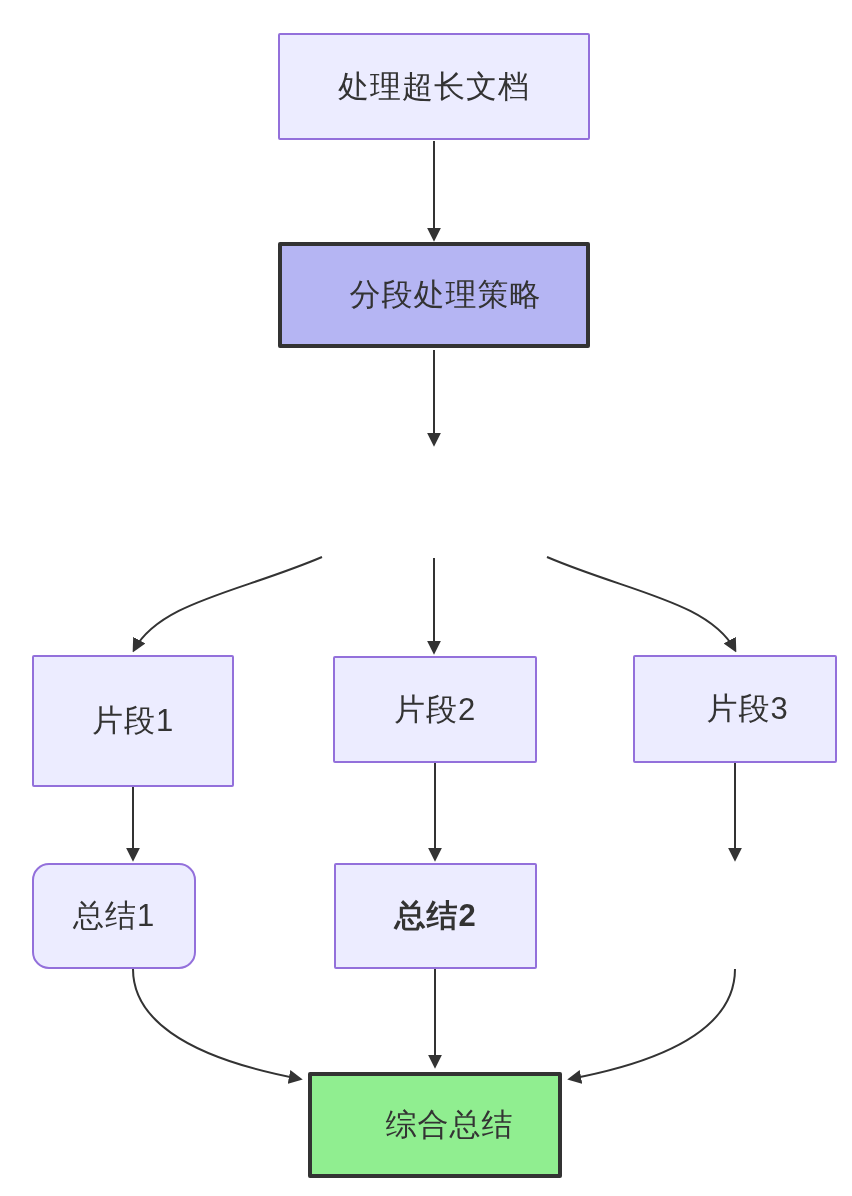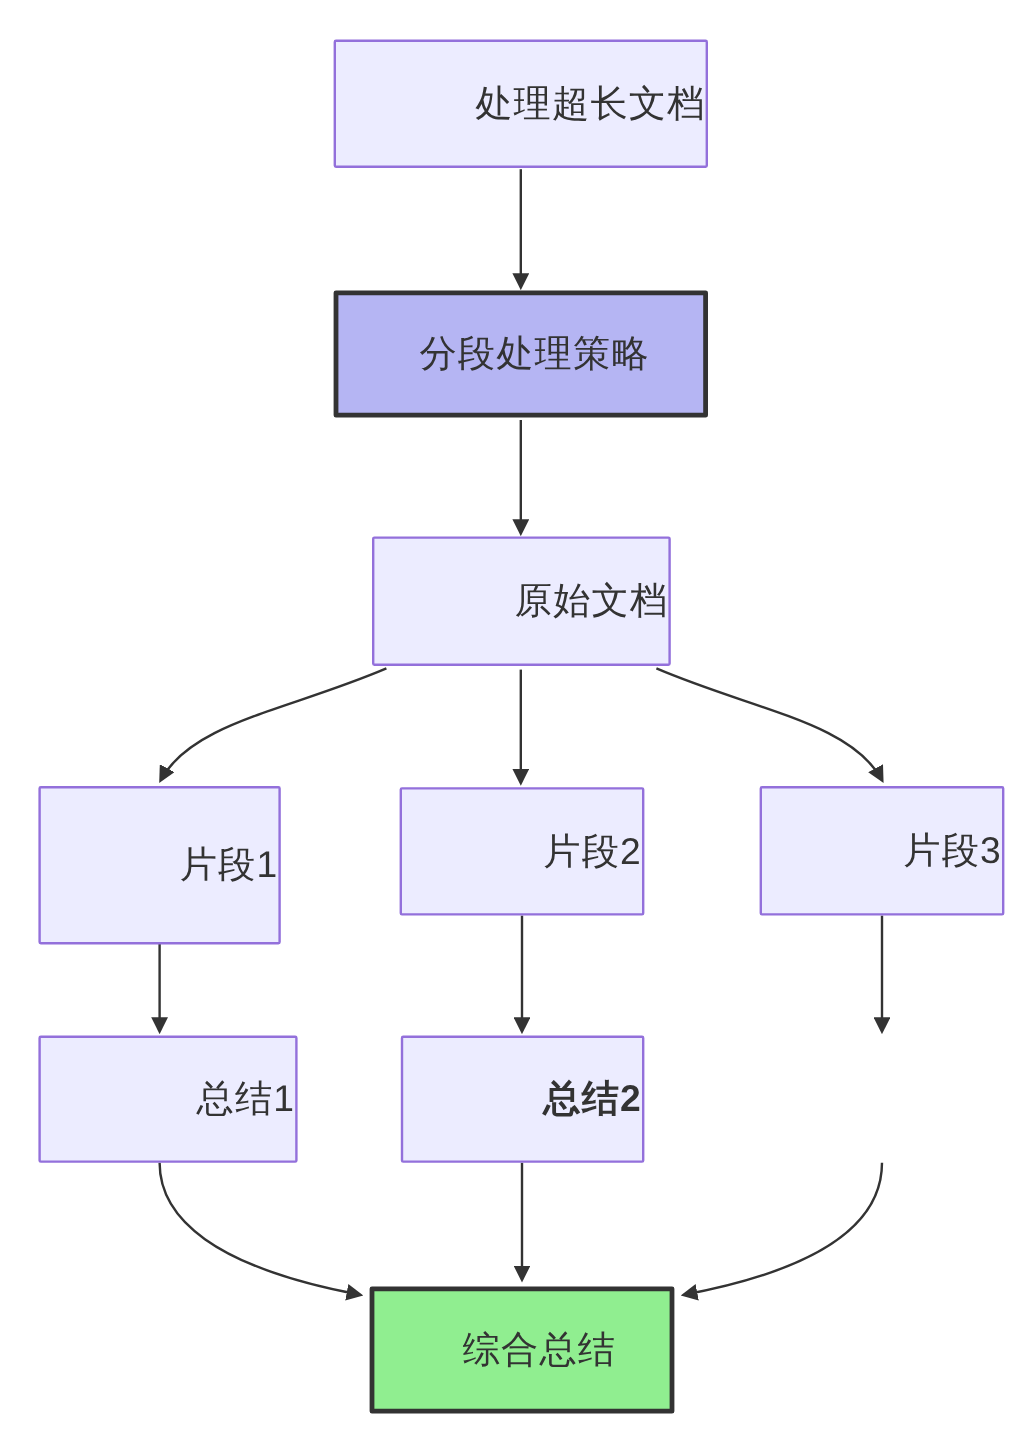--- a/index.html
+++ b/index.html
@@ -48,21 +48,20 @@
     text-align: center;
     color: var(--text);
     font-size: 31px;
     letter-spacing: 1px;
     line-height: 1.2;
   }
   .node.light {
     background: var(--node-fill);
     border: 2px solid var(--node-border);
     border-radius: 2px;
-    justify-content: flex-end;
   }
   .node.highlight {
     background: var(--highlight-fill);
     border: 4px solid var(--highlight-border);
     border-radius: 2px;
     padding-left: 23px;
   }
   .node.success {
     background: var(--success-fill);
     border: 4px solid var(--success-border);
@@ -95,37 +94,34 @@
   </svg>
 
   <div class="node light" style="left:278px; top:33px; width:312px; height:107px;">
     <span>处理超长文档</span>
   </div>
 
   <div class="node highlight" style="left:278px; top:242px; width:312px; height:106px;">
     <span>分段处理策略</span>
   </div>
 
-  <div class="node light" style="left:310px; top:447px; width:249px; height:108px;">
-    <span>原始文档</span>
-  </div>
 
   <div class="node light" style="left:32px; top:655px; width:202px; height:132px;">
     <span>片段1</span>
   </div>
 
   <div class="node light" style="left:333px; top:656px; width:204px; height:107px;">
     <span>片段2</span>
   </div>
 
   <div class="node light" style="left:633px; top:655px; width:204px; height:108px;padding-left:25px;">
     <span>片段3</span>
   </div>
 
-  <div class="node light" style="left:32px; top:863px; width:216px; height:106px;">
+  <div class="node light" style="left:32px; top:863px; width:164px; height:106px;border-radius:17px;">
     <span>总结1</span>
   </div>
 
   <div class="node light" style="left:334px; top:863px; width:203px; height:106px;font-weight:bold;">
     <span>总结2</span>
   </div>
 
 
   <div class="node success" style="left:308px; top:1072px; width:254px; height:106px;">
     <span>综合总结</span>

